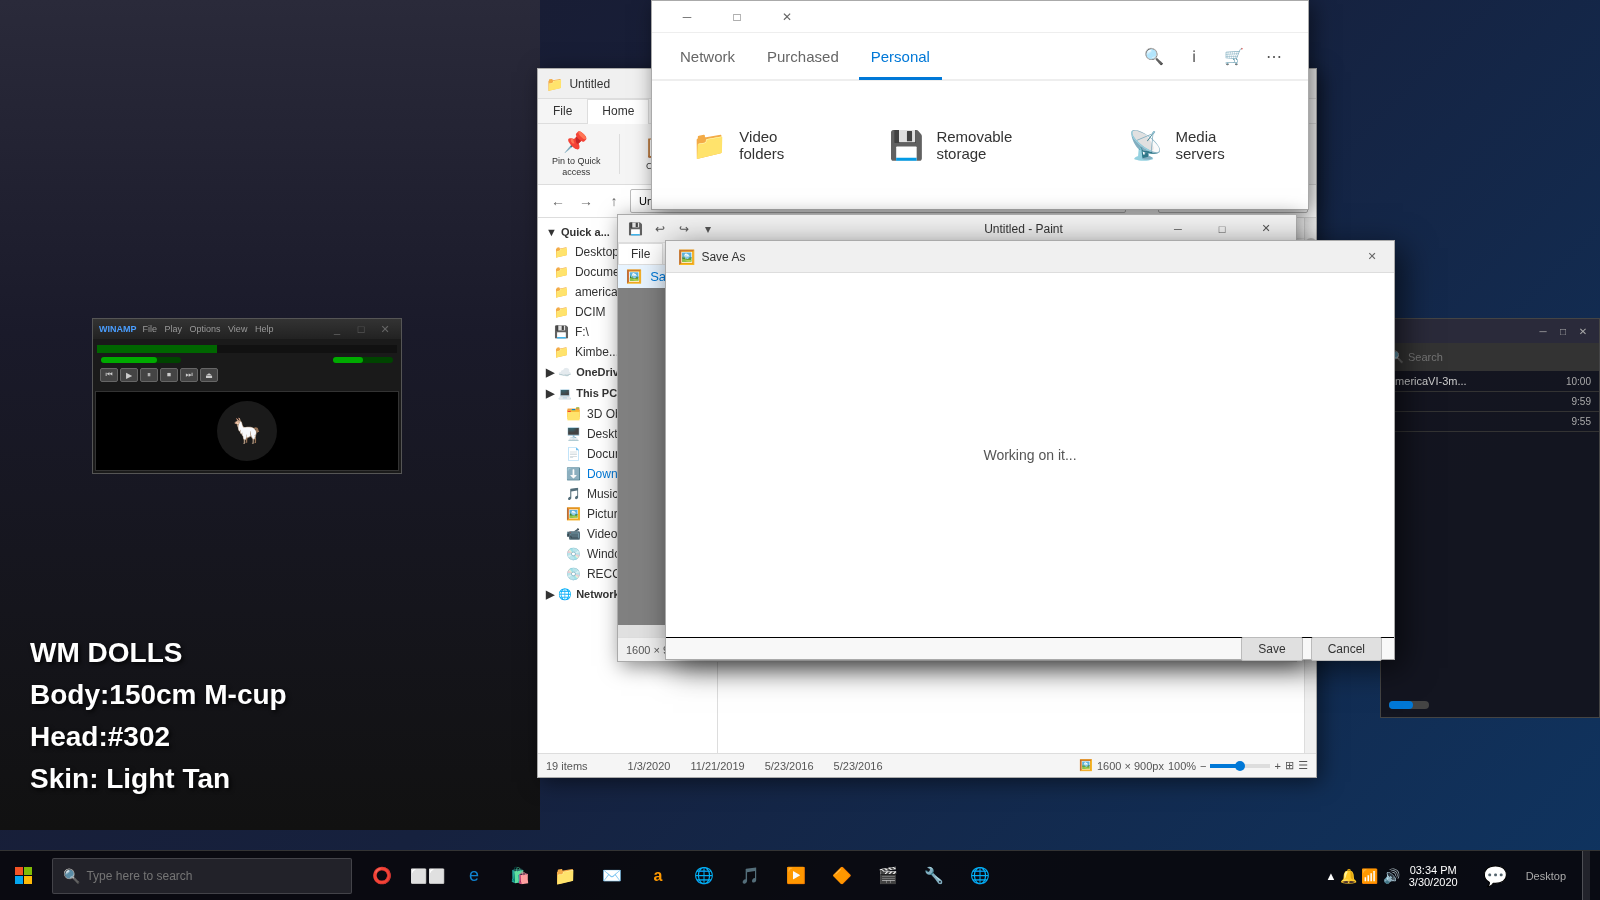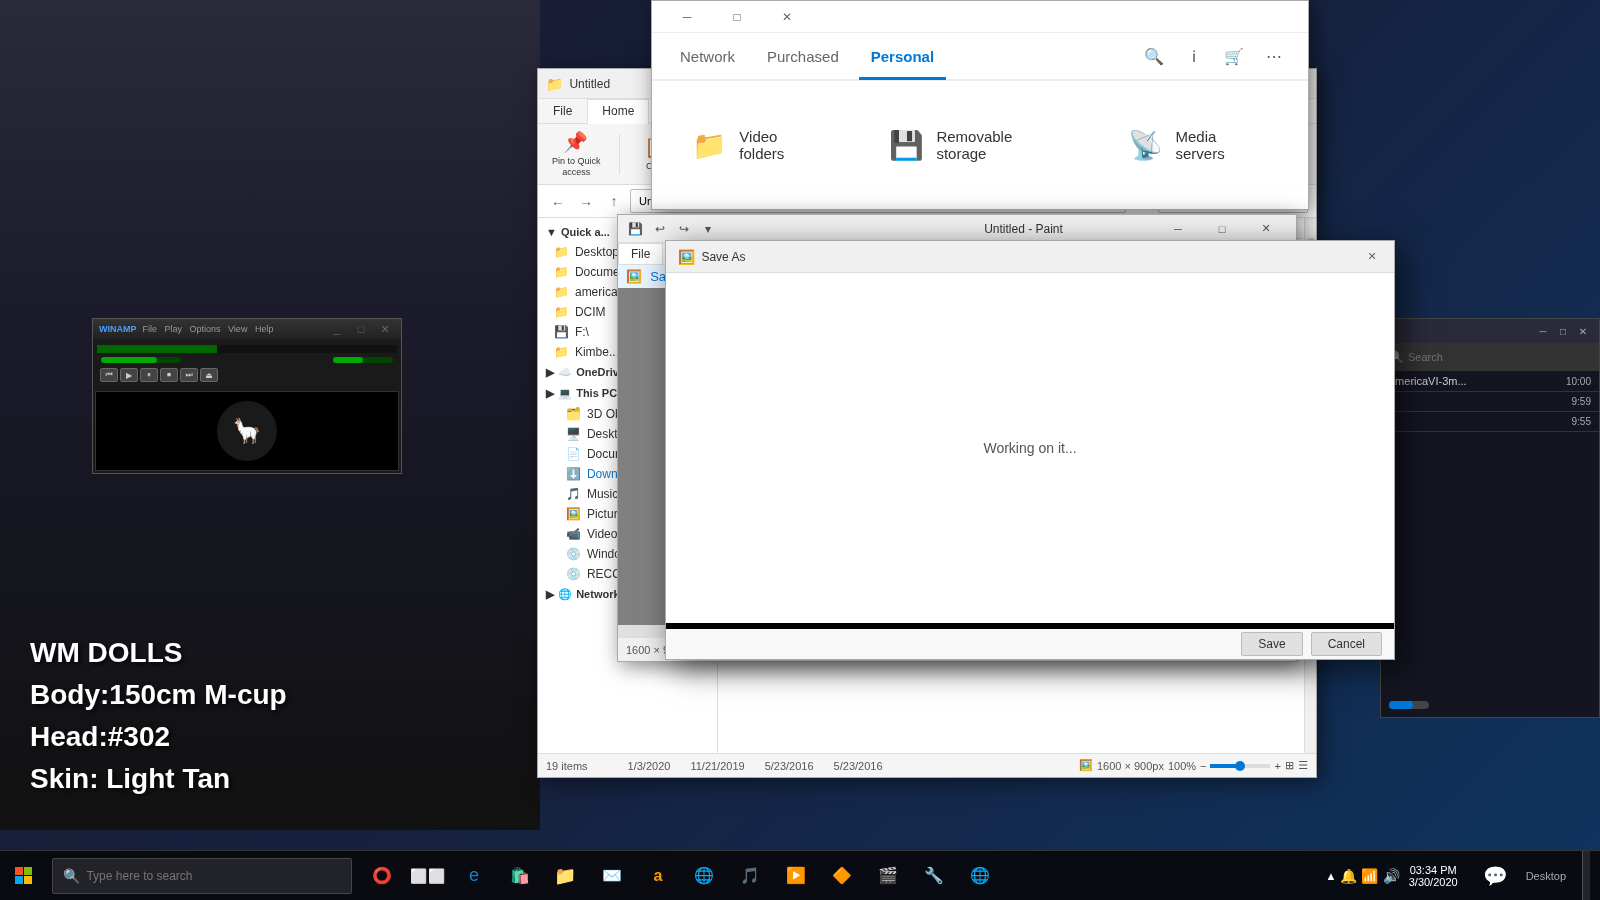--- a/index.html
+++ b/index.html
@@ -491,21 +491,21 @@
       display: flex;
       align-items: center;
       font-size: 15px;
       cursor: pointer;
       color: #666;
       position: relative;
     }
 
     .mtv-nav-item.active {
       color: #0078d7;
-      font-weight: 700;
+      font-weight: 400;
     }
 
     .mtv-nav-item.active::after {
       content: '';
       position: absolute;
       bottom: 0;
       left: 0;
       right: 0;
       height: 3px;
       background: #0078d7;
@@ -750,23 +750,23 @@
     .dialog-content {
       flex: 1;
       display: flex;
       align-items: center;
       justify-content: center;
       color: #555;
       font-size: 14px;
     }
 
     .dialog-footer {
-      height: 36px;
+      height: 22px;
       background: #f8f8f8;
-      border-top: 6px solid #000000;
+      border-top: 1px solid #000000;
       display: flex;
       align-items: center;
       justify-content: flex-end;
       padding: 0 12px;
       gap: 8px;
     }
 
     .dialog-btn {
       padding: 4px 16px;
       background: #e0e0e0;

